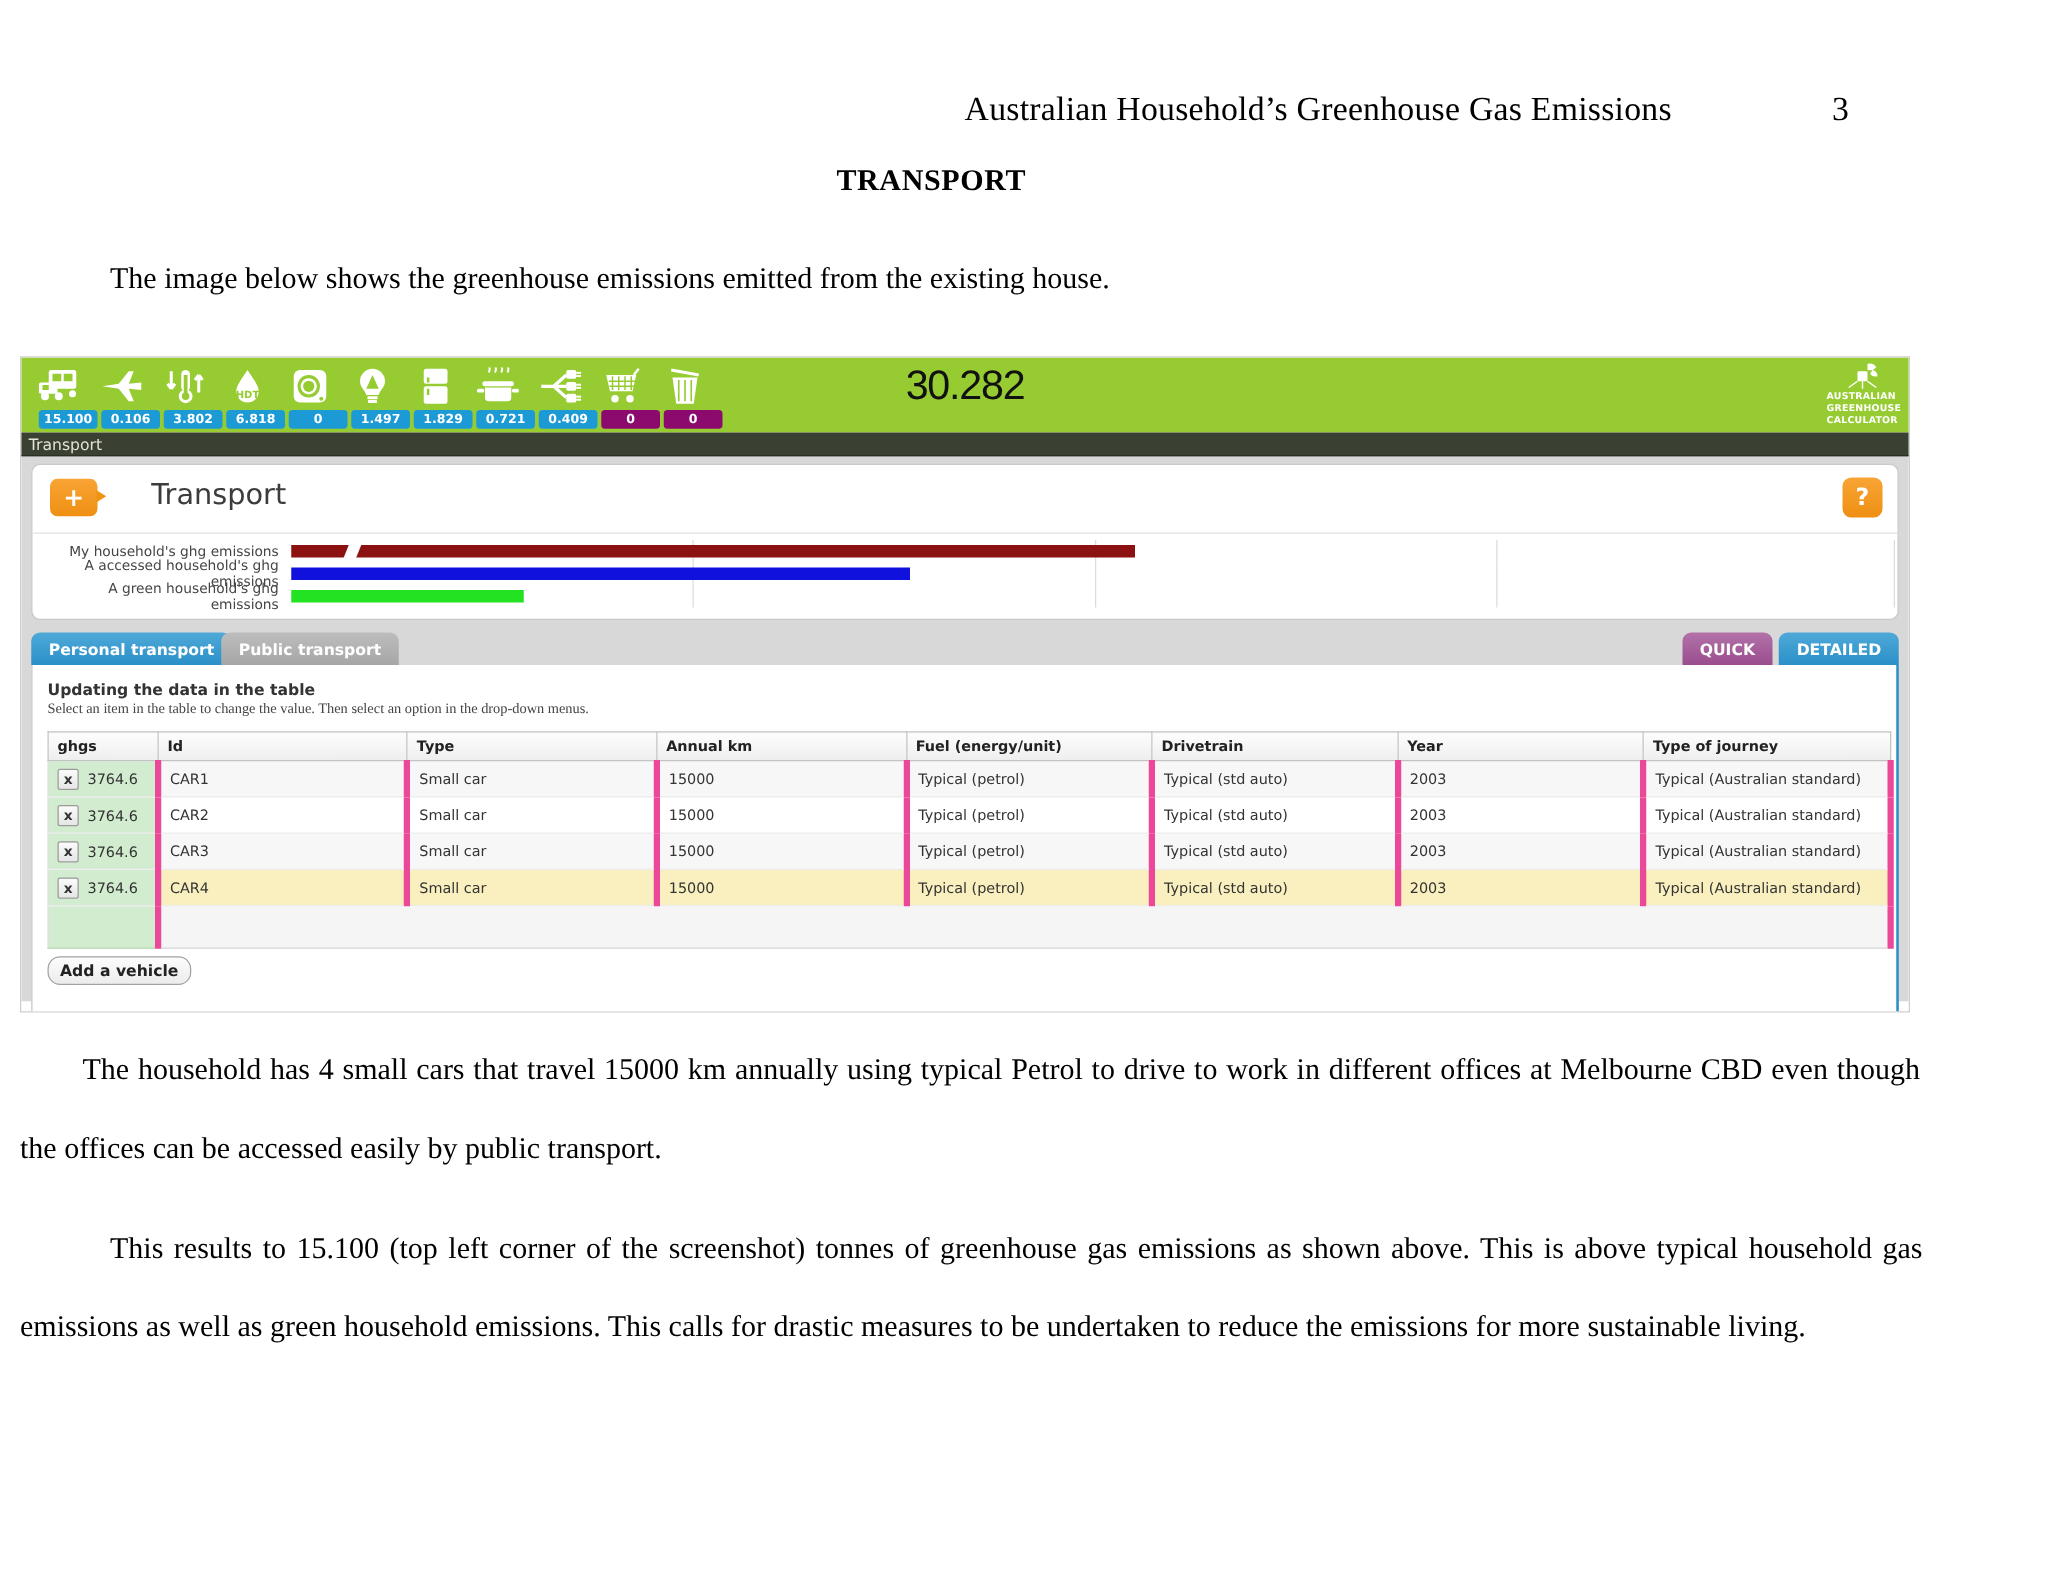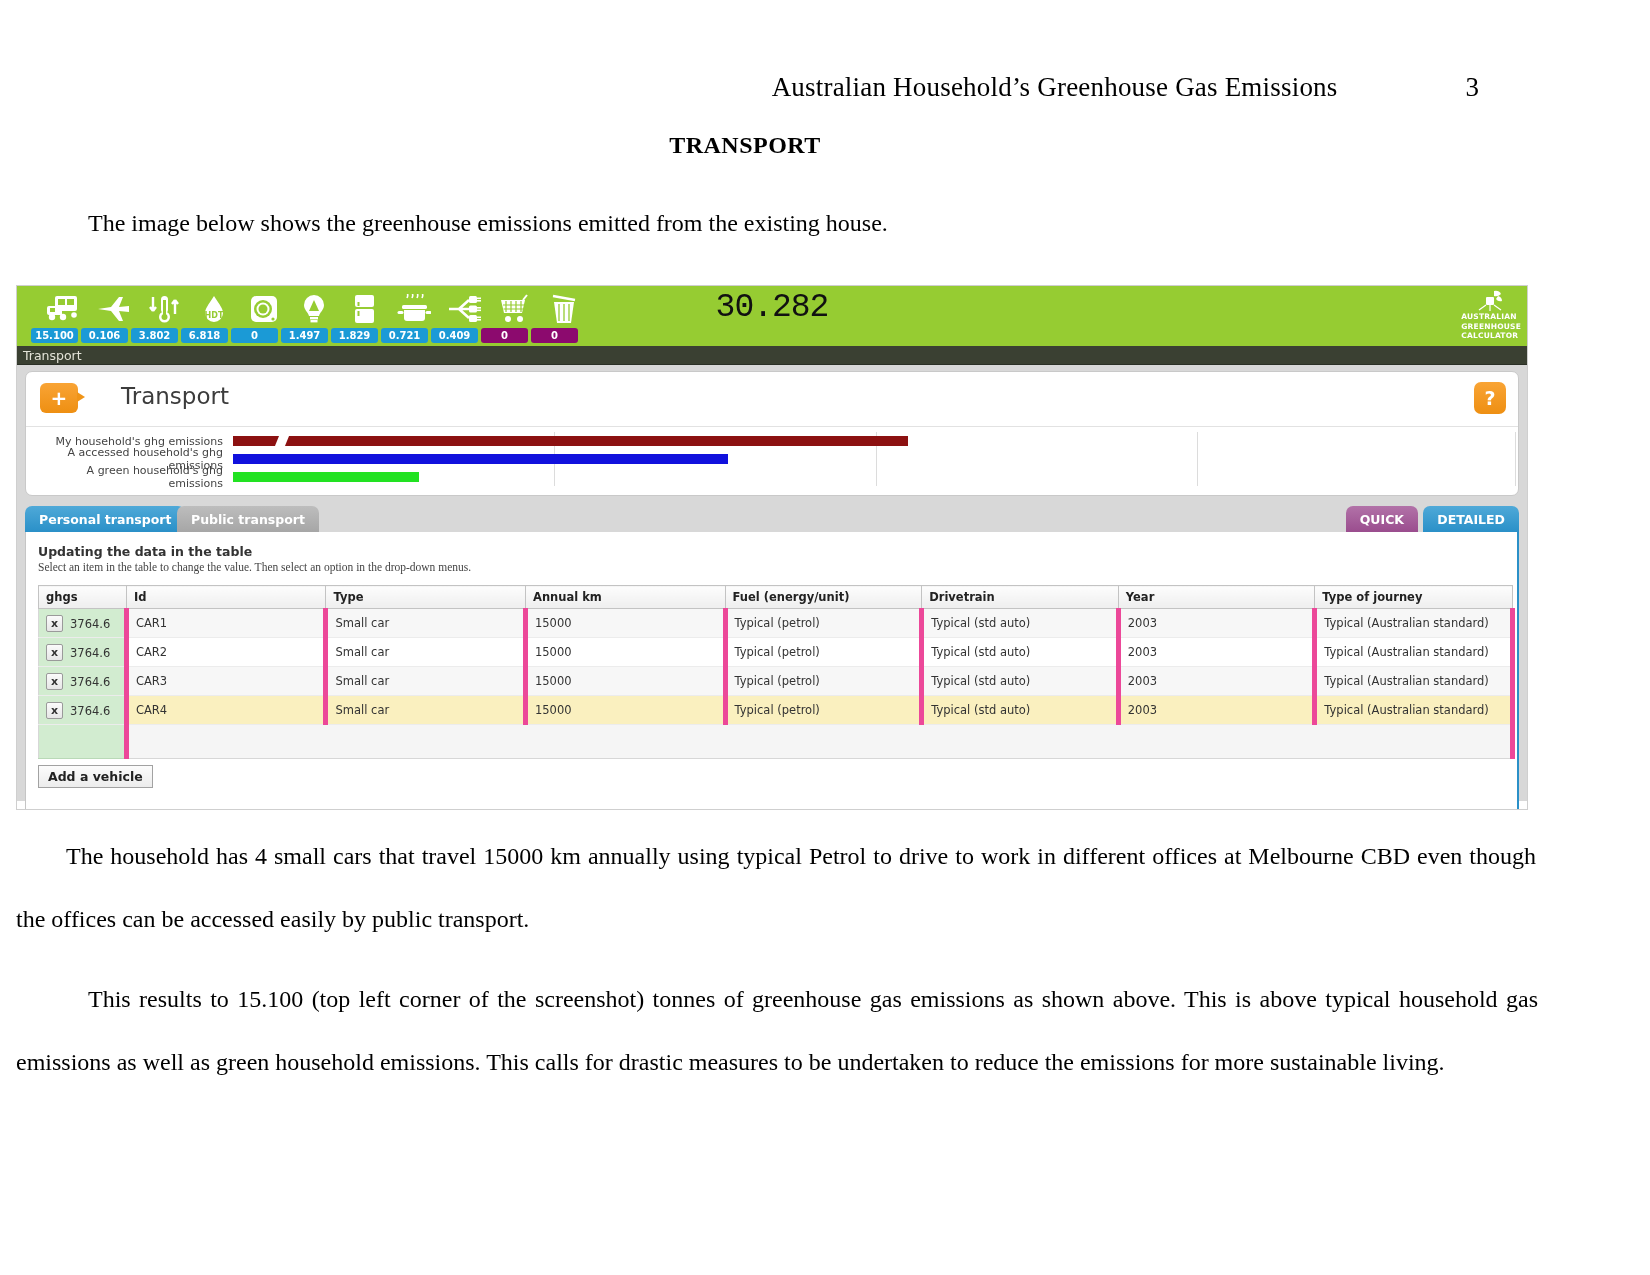--- a/index.html
+++ b/index.html
@@ -50,21 +50,21 @@
   .green-bar {
     position:relative; height:60px; background:#96cc32;
     display:block;
   }
   .icon-row {
     position:absolute; left:14px; top:2px;
     display:flex; align-items:flex-end; gap:0px;
   }
   .ic {
     width:50px; height:42px;
-    display:flex; align-items:center; justify-content:flex-end;
+    display:flex; align-items:center; justify-content:flex-start;
     color:#ffffff;
   }
   .ic svg { display:block; }
   .val-row {
     position:absolute; left:14px; top:42px;
     display:flex; gap:3px;
   }
   .val {
     width:47px; height:15px; border-radius:3px;
     background:#1b9ad6; color:#fff;
@@ -73,21 +73,21 @@
     font-family:"DejaVu Sans", sans-serif;
   }
   .val.magenta { background:#8c0a6e; }
 
   .big-total {
     position:absolute; left:0; right:0; top:5px;
     text-align:center;
   }
   .big-total .num {
     font-size:33px; color:#111; line-height:1;
-    font-family:Liberation Mono, monospace; letter-spacing:-1px;
+    font-family:Liberation Sans, sans-serif; letter-spacing:-1px;
   }
   .big-total .unit {
     font-size:11px; font-weight:bold; color:#111; margin-top:1px;
     font-family:"DejaVu Sans", sans-serif;
   }
   .logo {
     position:absolute; right:6px; top:4px;
     text-align:center; color:#fff;
   }
   .logo .mark { height:22px; display:flex; justify-content:center; }
@@ -232,21 +232,21 @@
   .ghg-val { font-size:11.5px; color:#333; vertical-align:middle; }
   tr.r-odd  td.body { background:#f7f7f7; }
   tr.r-even td.body { background:#ffffff; }
   tr.r-sel  td.body { background:#faf0bf; }
   tr.filler td { height:34px; background:#f5f5f5; border-bottom:1px solid #d7d7d7;}
   tr.filler td.ghg-cell { background:#d2ecd0; border-bottom:1px solid #b9d9b7;}
 
   .add-btn {
     margin-top:6px; display:inline-block;
     background:linear-gradient(#fcfcfc,#ececec);
-    border:1px solid #a2a2a2; border-radius:0;
+    border:1px solid #a2a2a2; border-radius:10px;
     font-size:12.5px; font-weight:bold; color:#222;
     padding:3px 9px;
     font-family:"DejaVu Sans", sans-serif;
   }
 
   
   .content::after{
     content:""; position:absolute; right:-1px; top:0; bottom:0;
     width:2px; background:#2a90c8;
   }

